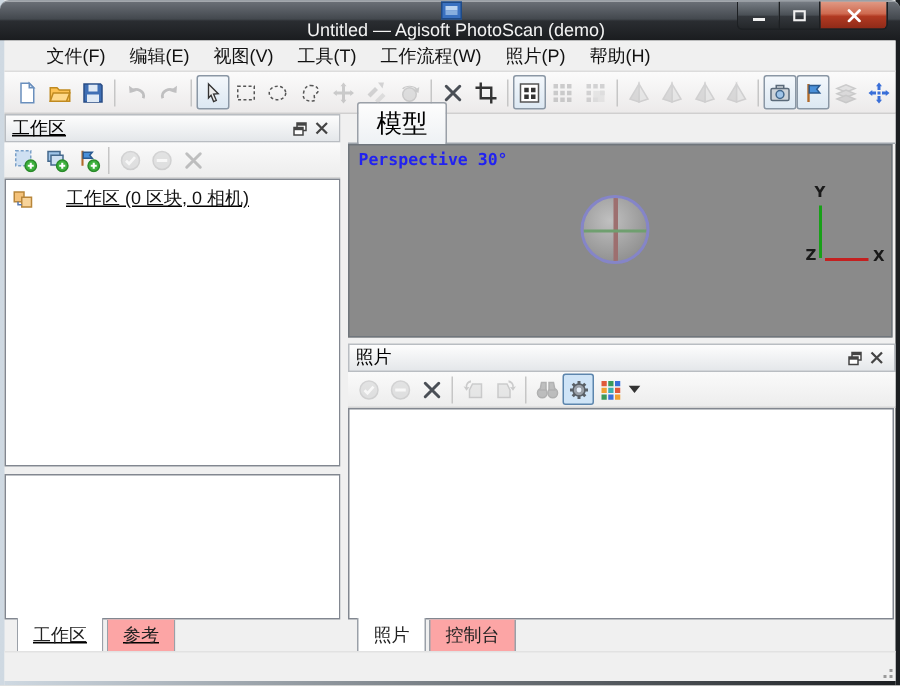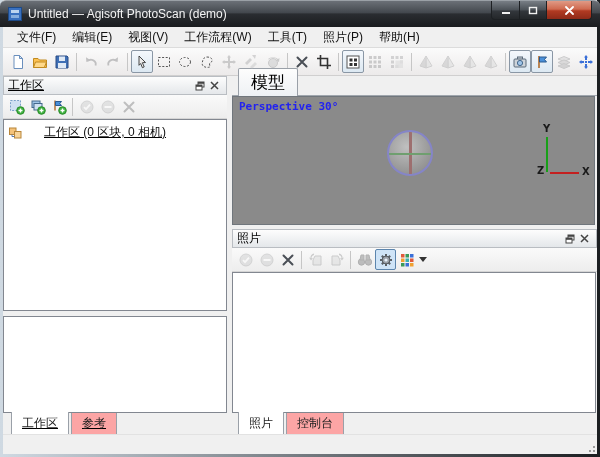--- a/index.html
+++ b/index.html
@@ -9,37 +9,37 @@
   .window { width:600px; height:457px; display:flex; flex-direction:column;
     border-left:3px solid #a9c2d8; border-right:3px solid #59636d;
     border-bottom:3px solid transparent;
     border-image: linear-gradient(to right,#cfd9e2,#1b1e21) 1;
     background:#f0f0f0; }
 
   
   .titlebar { height:27px; margin:-0px -3px 0 -3px; position:relative;
     background:linear-gradient(#6b7077,#43484e 45%,#2a2d31 50%,#1a1c1f);
     border-radius:6px 6px 0 0; border-top:1px solid #9aa0a6;
-    display:flex; align-items:center; padding-left:8px; color:#f4f4f4; font-size:12px; }
+    display:flex; align-items:center; padding-left:8px; color:#f4f4f4; font-size:12px;flex-direction:column; }
   .appicon { width:14px; height:14px; margin-right:6px; background:#3a71c0; border:1px solid #1e4a86;
     display:inline-block; position:relative; }
   .appicon::before { content:""; position:absolute; left:2px; top:2px; width:8px; height:3px; background:#bcd4f0; }
   .appicon::after  { content:""; position:absolute; left:2px; bottom:2px; width:8px; height:3px; background:#87aede; }
   .winbtns { position:absolute; right:8px; top:0; display:flex; }
   .wbtn { height:19px; border:1px solid #1d2023; border-top:none;
     background:linear-gradient(#787e85,#4a5056 50%,#33373c 55%,#24272a);
     display:flex; align-items:center; justify-content:center; }
   .wbtn.min { width:29px; border-radius:0 0 0 4px; }
   .wbtn.max { width:27px; border-left:none; }
   .wbtn.close { width:45px; border-left:none; border-radius:0 0 4px 0;
     background:linear-gradient(#e09a85,#cf6a50 45%,#b13a22 55%,#8f2a18); }
 
   
   .menubar { height:21px; background:#f0f0f0; border-bottom:1px solid #dcdcdc;
-    display:flex; align-items:center; padding-left:6px; font-size:12px; color:#111; }
+    display:flex; align-items:center; padding-left:20px; font-size:12px; color:#111; }
   .menu-item { padding:2px 8px; }
 
   
   .toolbar { height:28px; background:linear-gradient(#fbfbfb,#eceaea); border-bottom:1px solid #d0cfcf;
     display:flex; align-items:center; padding-left:4px; }
   .tbtn { width:23px; height:23px; display:flex; align-items:center; justify-content:center;
     border:1px solid transparent; border-radius:2px; }
   .tbtn.pressed { border-color:#8a97a5; background:linear-gradient(#f4f8fc,#dce8f2); }
   .tbtn.pressed-blue { border-color:#5c85ad; background:#cfe4f7; }
   .tbtn.disabled svg { opacity:.4; filter:grayscale(85%); }
@@ -131,22 +131,22 @@
             <path d="M2 1 L9 8 M9 1 L2 8" stroke="#fff" stroke-width="1.8" stroke-linecap="round"></path>
           </svg>
       </div>
     </div>
   </div>
 
   <div class="menubar">
     <span class="menu-item">文件(F)</span>
     <span class="menu-item">编辑(E)</span>
     <span class="menu-item">视图(V)</span>
+    <span class="menu-item">工具(T)</span>
     <span class="menu-item">工作流程(W)</span>
-    <span class="menu-item">工具(T)</span>
     <span class="menu-item">照片(P)</span>
     <span class="menu-item">帮助(H)</span>
   </div>
 
   <div class="toolbar">
     <div class="tbtn">
       <svg width="16" height="16" viewBox="0 0 16 16">
         <path d="M4 1.5h5.5l3 3v10H4z" fill="#fff" stroke="#6a8fbd"></path>
           <path d="M9.5 1.5v3h3z" fill="#d8e6f5" stroke="#6a8fbd"></path>
       </svg>

